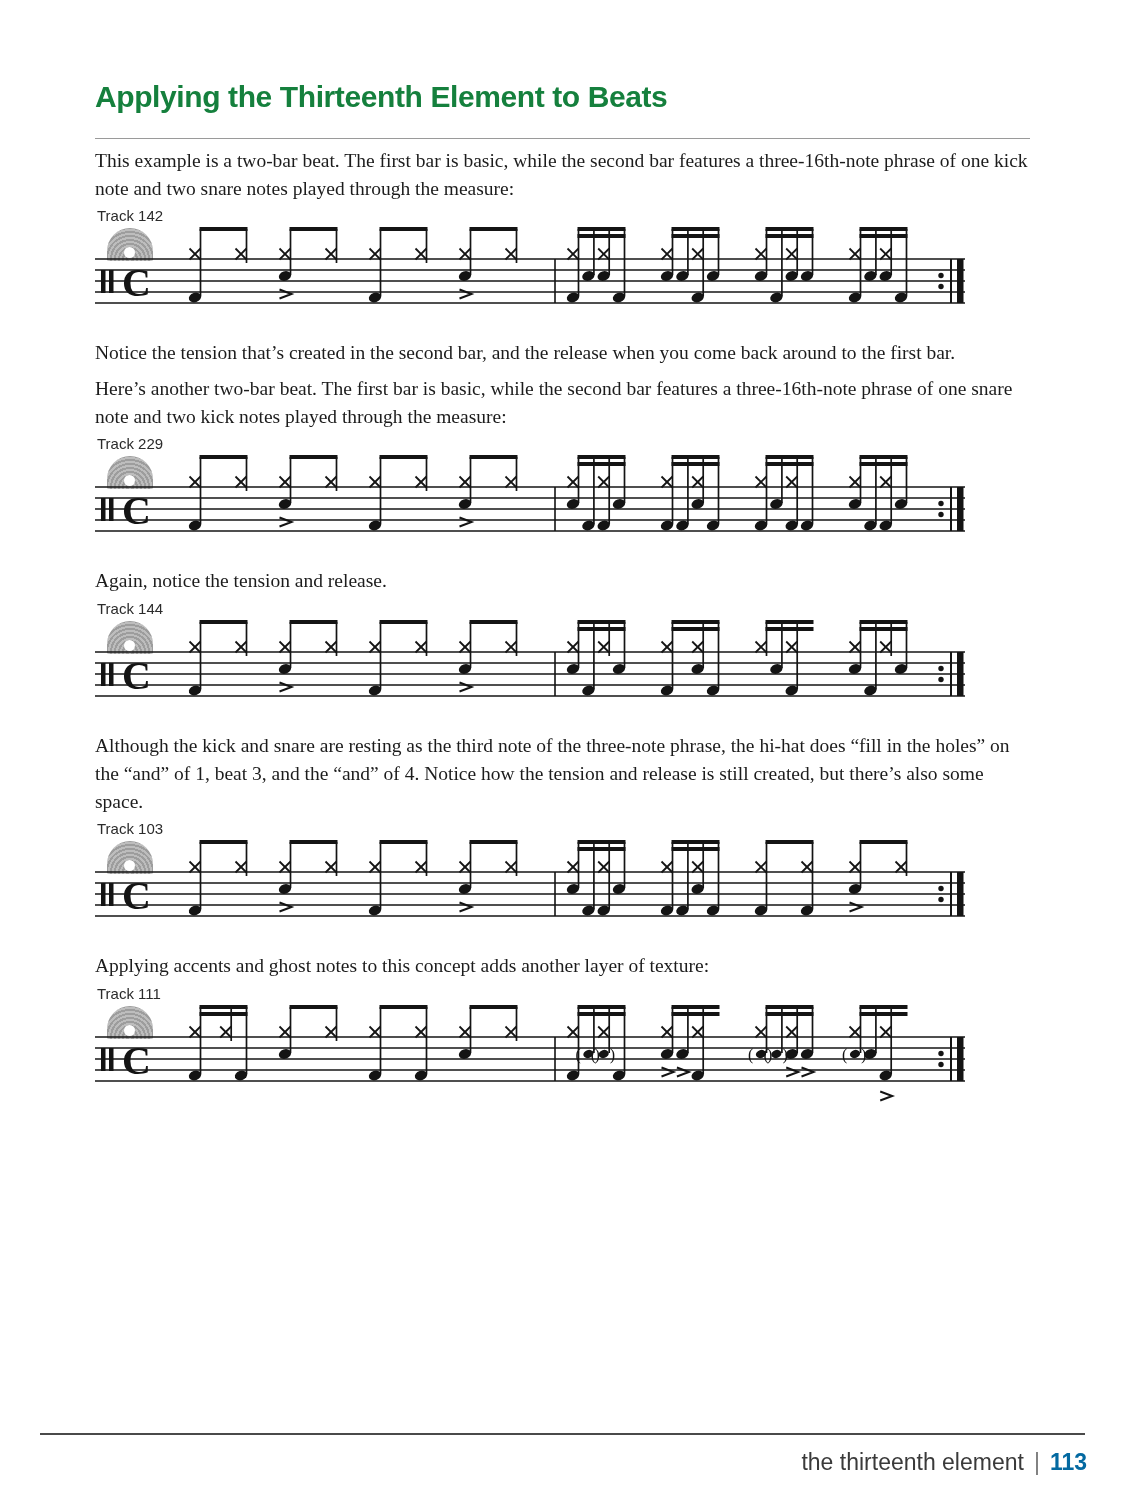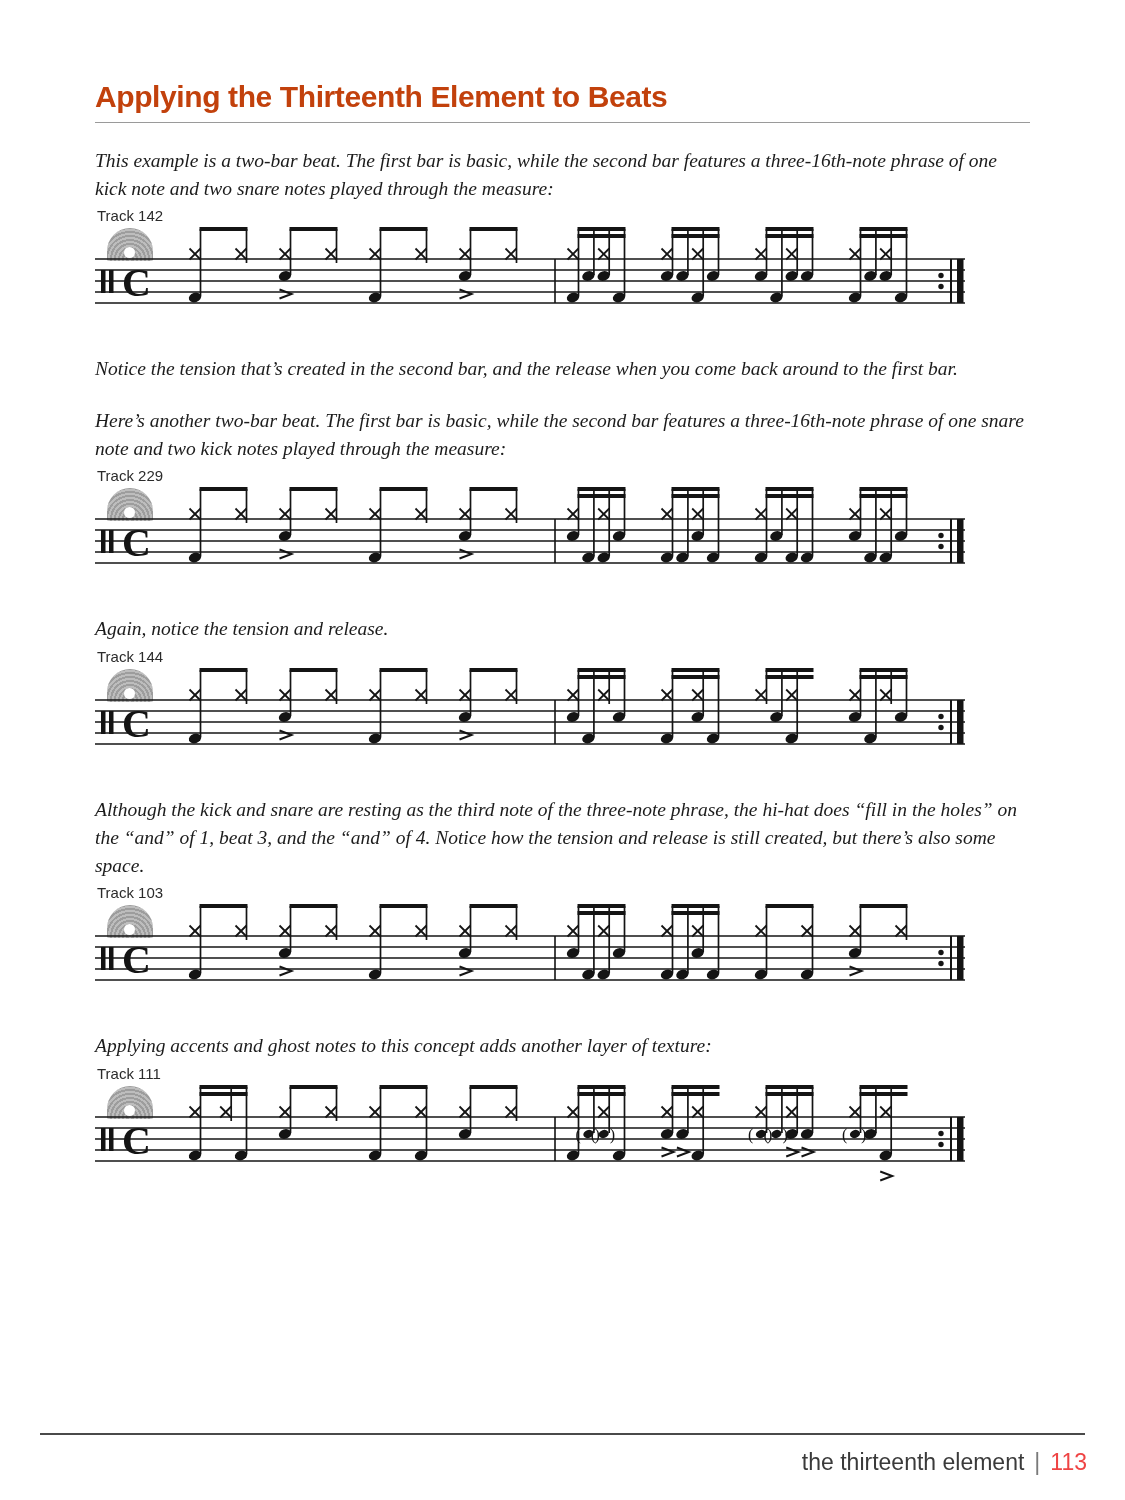--- a/index.html
+++ b/index.html
@@ -3,24 +3,24 @@
 <meta charset="utf-8">
 <style>
   html,body{margin:0;padding:0;}
   body{
     width:1125px;height:1500px;position:relative;background:#ffffff;
     font-family:"Liberation Serif",serif;color:#1c1c1c;overflow:hidden;
   }
   .content{position:absolute;left:95px;top:80px;width:935px;}
   h1{
     font-family:"Liberation Sans",sans-serif;font-size:30px;font-weight:bold;
-    color:#c2410c;margin:0 0 8px 0;letter-spacing:-0.4px;
+    color:#15803d;margin:0 0 24px 0;letter-spacing:-0.4px;
   }
   .title-rule{border:none;border-top:1px solid #9a9a9a;margin:0 0 4px 0;}
-  p.body-text{font-size:19.5px;line-height:1.42;margin:24px 0 0 0;font-style:italic;}
+  p.body-text{font-size:19.5px;line-height:1.42;margin:8px 0 0 0;}
   figure.track-figure{margin:5px 0 0 0;position:relative;height:124px;width:935px;}
   .track-label{
     position:absolute;left:2px;top:0;font-family:"Liberation Sans",sans-serif;
     font-size:15px;color:#2b2b2b;
   }
   .cd-icon{
     position:absolute;left:12px;top:21px;width:46px;height:33px;
     border-radius:23px 23px 2px 2px;
     background:repeating-radial-gradient(circle at 50% 94%, #bdbdbd 0 2px, #9d9d9d 2px 4px);
   }
@@ -31,21 +31,21 @@
   .notation-svg{position:absolute;left:0;top:12px;}
   .page-footer-rule{
     position:absolute;left:40px;right:40px;top:1433px;border:none;
     border-top:2px solid #4a4a4a;margin:0;
   }
   .page-footer{
     position:absolute;right:38px;top:1449px;font-family:"Liberation Sans",sans-serif;
     font-size:23px;color:#3a3a3a;
   }
   .page-footer .sep{color:#7a7a7a;padding:0 10px;}
-  .page-footer .pageno{font-weight:normal;color:#ef4444;}
+  .page-footer .pageno{font-weight:bold;color:#0369a1;}
 </style>
 </head>
 <body>
 
 <div class="content">
   <h1>Applying the Thirteenth Element to Beats</h1>
   <hr class="title-rule">
 
   <p class="body-text">This example is a two-bar beat.  The first bar is basic, while the second bar features a three-16th-note phrase of one kick note and two snare notes played through the measure:</p>
 

